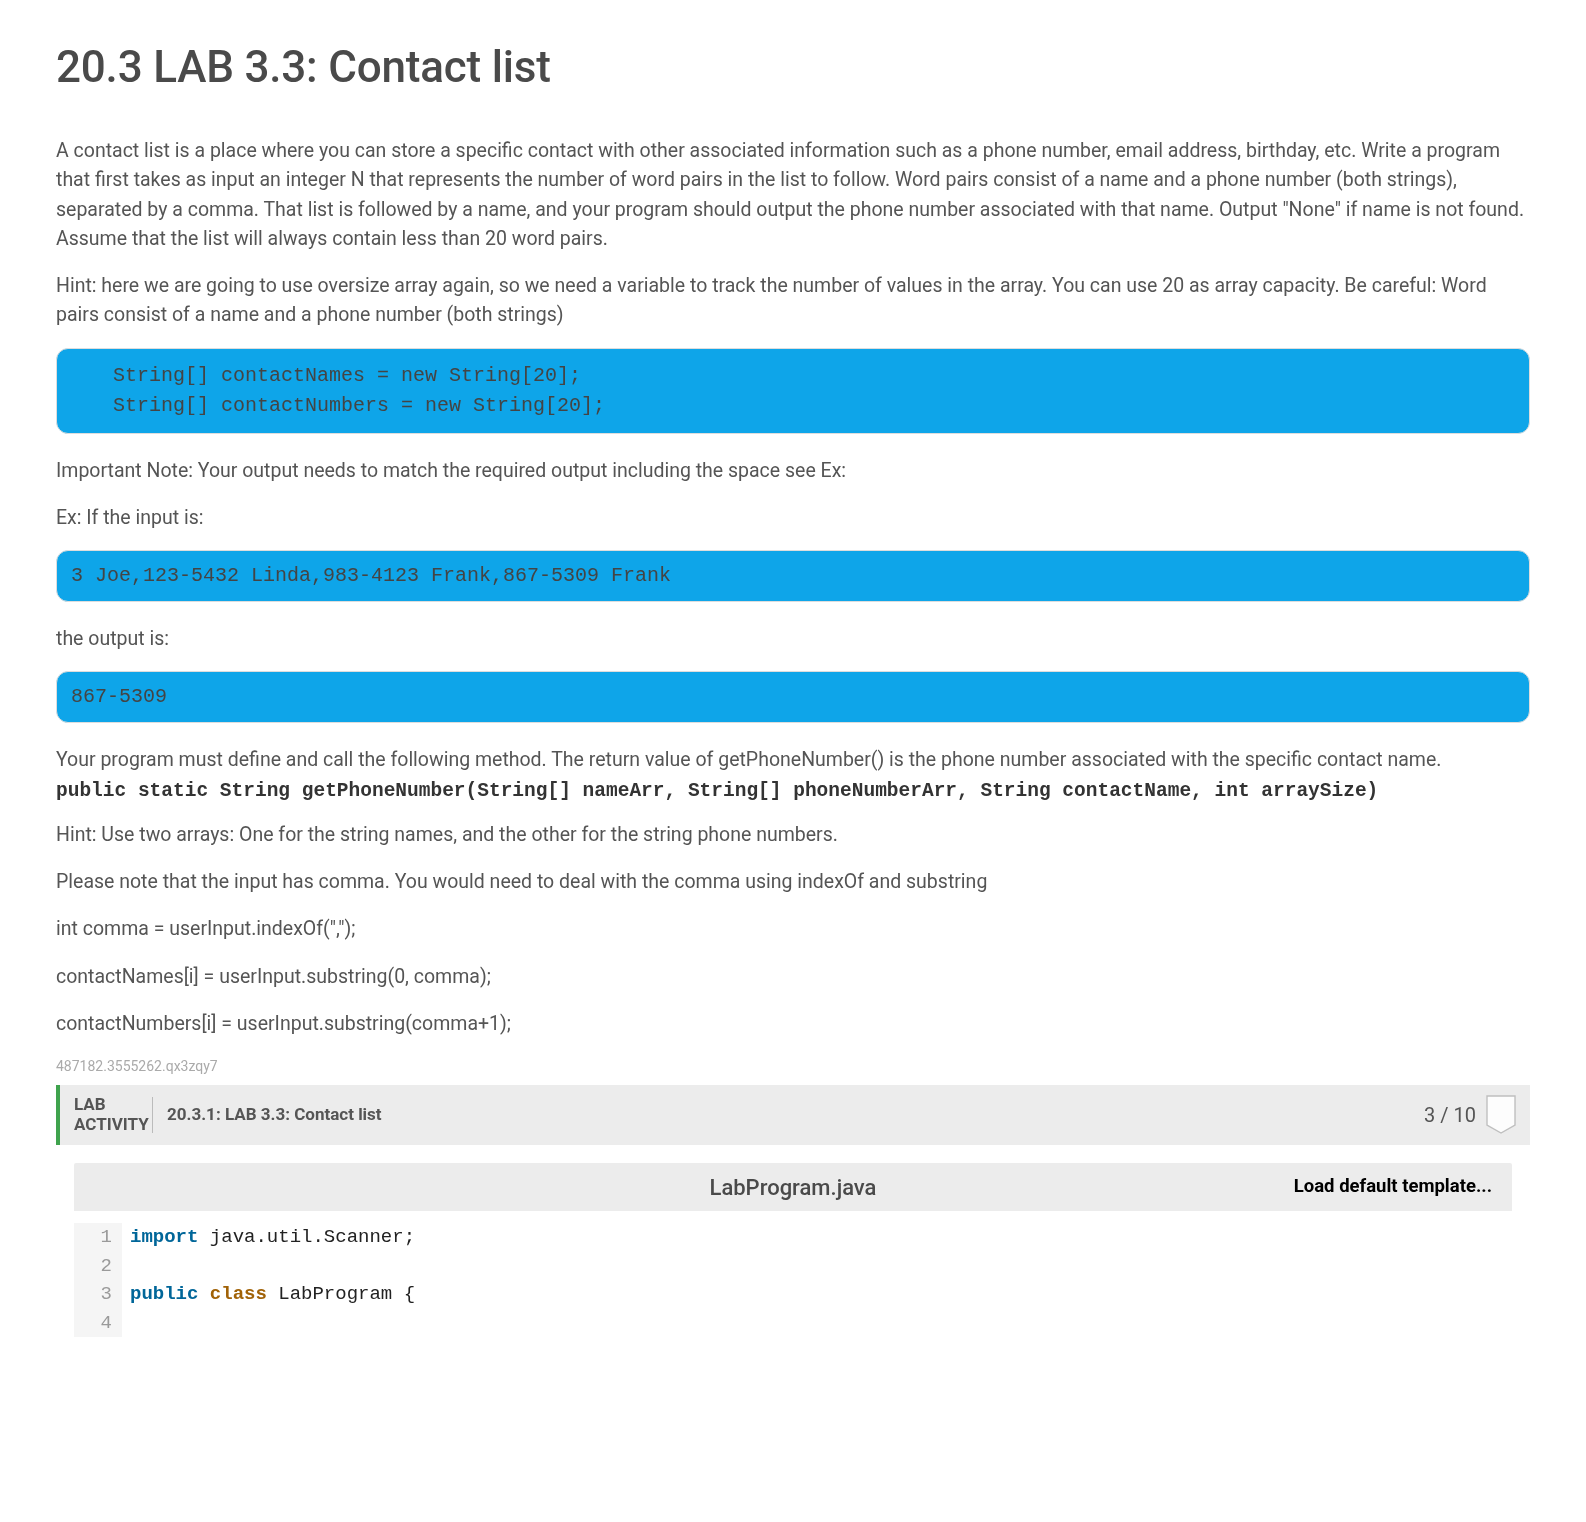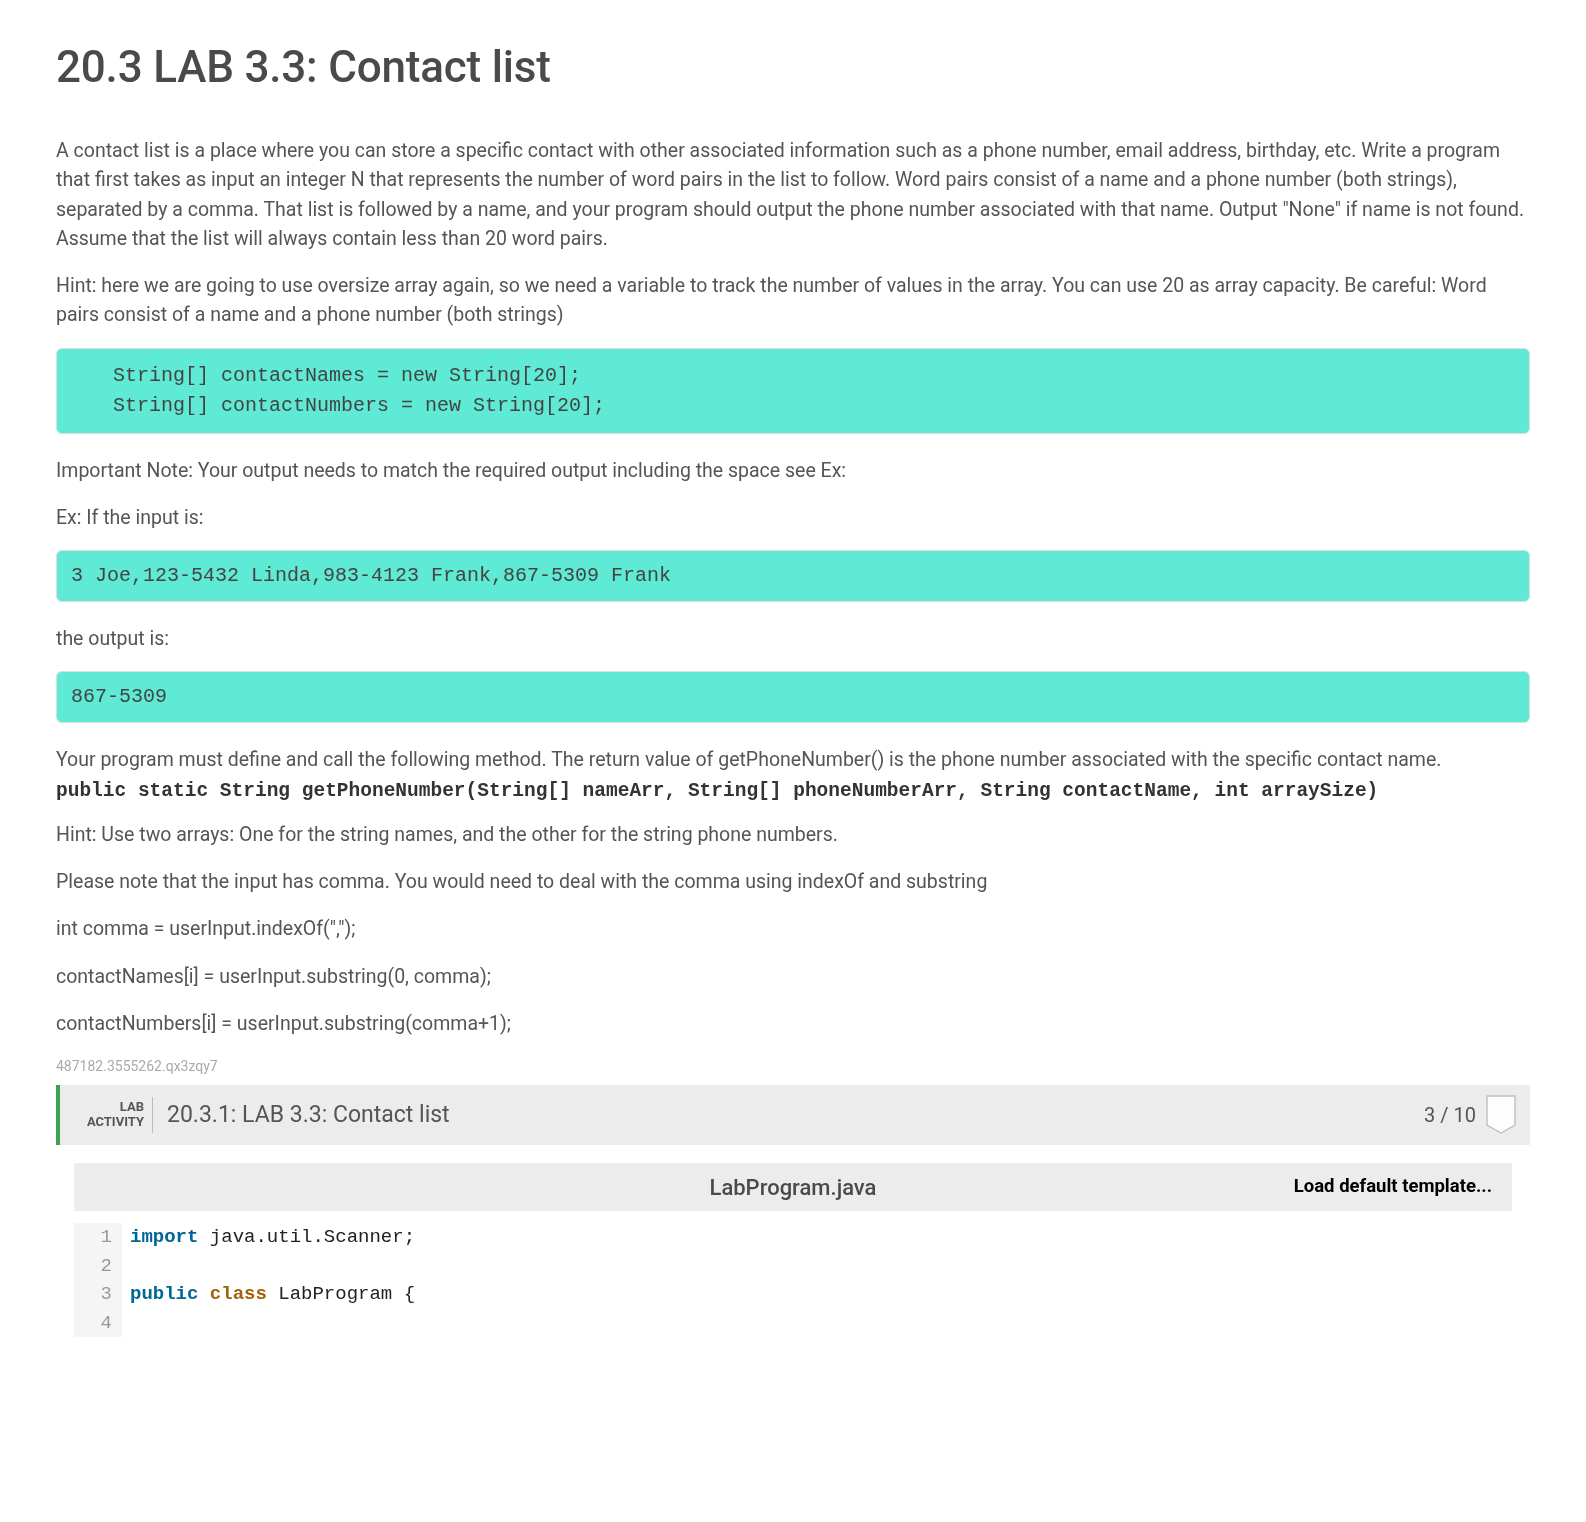--- a/index.html
+++ b/index.html
@@ -22,29 +22,29 @@
     margin: 14px 0 36px 0;
     letter-spacing: -0.2px;
   }
   p.body, .body {
     color: #555;
     margin: 0 0 18px 0;
     font-weight: 400;
   }
   .bold { font-weight: 700; color: #333; }
   pre.codeblock {
-    background: #5eead4;
+    background: #0ea5e9;
     border: 1px solid #ddd;
     padding: 12px 20px;
     font-family: "Courier New", Courier, monospace;
     font-size: 20px;
     margin: 0 0 22px 0;
     white-space: pre;
     color: #444;
-    border-radius: 6px;
+    border-radius: 12px;
     overflow-x: auto;
   }
   pre.codeblock.small {
     padding: 10px 14px;
   }
   span.mono-inline {
     font-family: "Courier New", Courier, monospace;
     font-weight: 700;
     color: #333;
     font-size: 19.5px;
@@ -58,37 +58,36 @@
   .lab-bar {
     margin-top: 8px;
     background: #ececec;
     border-left: 4px solid #3fa34d;
     display: flex;
     align-items: center;
     padding: 10px 14px 10px 14px;
     position: relative;
   }
   .lab-tag {
-    font-size: 13px;
+    font-size: 17px;
     font-weight: 700;
     color: #555;
     line-height: 1.15;
     width: 70px;
-    text-align: right;
   }
   .lab-sep {
     width: 1px;
     height: 36px;
     background: #bbb;
     margin: 0 14px 0 8px;
   }
   .lab-title {
-    font-size: 23px;
-    color: #555;
-    font-weight: 400;
+    font-size: 17px;
+    color: #555;
+    font-weight: 700;
     flex: 1;
   }
   .lab-score {
     font-size: 20px;
     color: #555;
     font-weight: 400;
     margin-right: 10px;
   }
   .badge-svg { flex-shrink: 0; }
   

